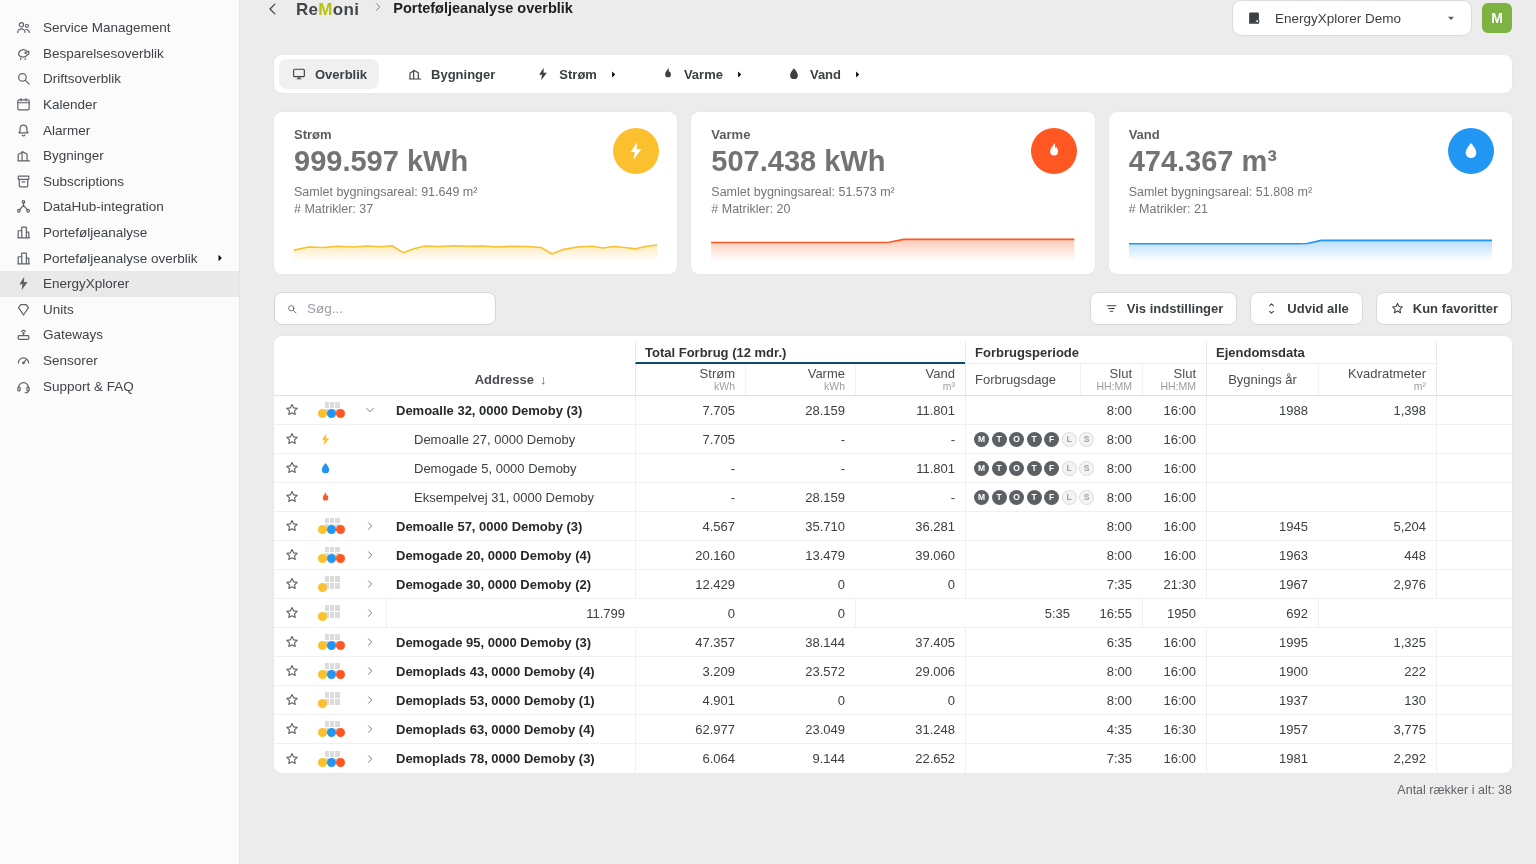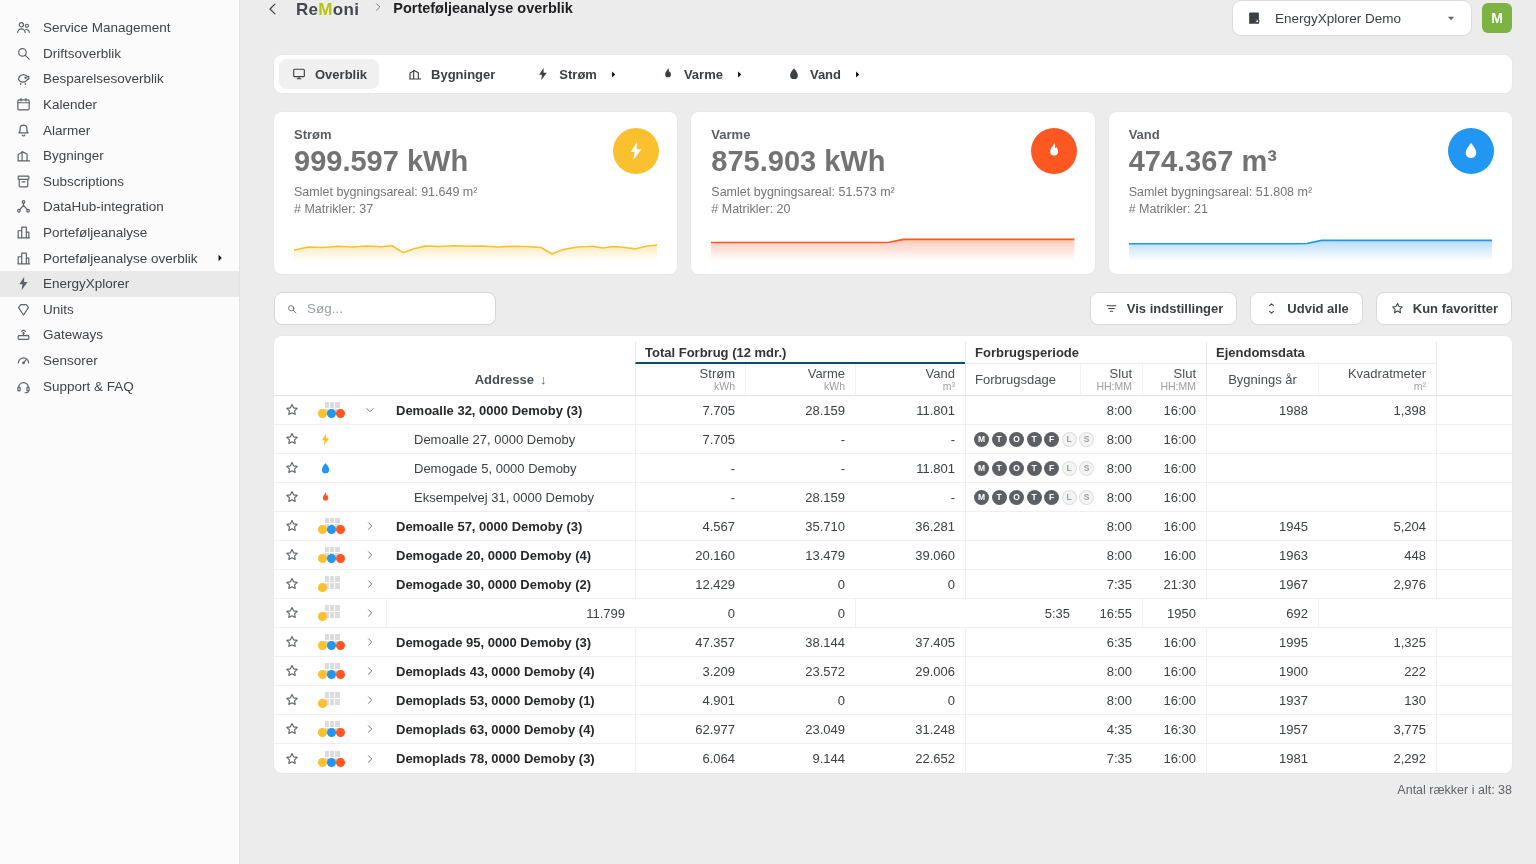--- a/index.html
+++ b/index.html
@@ -127,36 +127,36 @@
           <circle cx="16.8" cy="9.6" r="2.2"></circle>
           <path d="M15.2 14.9a4.3 4.3 0 0 1 5 4.1"></path>
         </svg>
       </span>
     <span class="lbl">Service Management</span>
 
   </div>
     <div class="side-item">
     <span class="icn">
         <svg viewBox="0 0 24 24">
-          <circle cx="10.5" cy="10.5" r="5.3"></circle>
-          <path d="M14.6 14.6L20 20"></path>
-        </svg>
-      </span>
-    <span class="lbl">Driftsoverblik</span>
-
-  </div>
-    <div class="side-item">
-    <span class="icn">
-        <svg viewBox="0 0 24 24">
           <path d="M5 13.5c0-3.9 3.1-7 7-7 2.5 0 4.7 1.3 6 3.2l1.5-.7v3.8l-2 .5a7 7 0 0 1-12.5 0z"></path>
           <circle cx="15" cy="11" r=".9"></circle>
           <path d="M8 19v1.3M14.5 19v1.3"></path>
         </svg>
       </span>
     <span class="lbl">Besparelsesoverblik</span>
+
+  </div>
+    <div class="side-item">
+    <span class="icn">
+        <svg viewBox="0 0 24 24">
+          <circle cx="10.5" cy="10.5" r="5.3"></circle>
+          <path d="M14.6 14.6L20 20"></path>
+        </svg>
+      </span>
+    <span class="lbl">Driftsoverblik</span>
 
   </div>
     <div class="side-item">
     <span class="icn">
         <svg viewBox="0 0 24 24">
           <rect x="4" y="5.5" width="16" height="14" rx="1.8"></rect>
           <path d="M4 9.5h16M8.5 3.5v3.5M15.5 3.5v3.5"></path>
         </svg>
       </span>
     <span class="lbl">Kalender</span>
@@ -394,21 +394,21 @@
               <stop offset="0" stop-color="#FBC02D" stop-opacity="0.32"></stop>
               <stop offset="1" stop-color="#FBC02D" stop-opacity="0"></stop>
             </linearGradient>
           </defs>
           <polygon points="0.0,19.80 4.0,16.92 8.0,17.40 12.0,16.20 16.0,16.92 20.0,15.96 24.0,16.68 27.0,15.72 30.0,22.20 33.0,18.60 36.0,15.96 40.0,16.44 44.0,15.72 48.0,16.20 52.0,15.96 56.0,16.92 60.0,16.20 64.0,16.44 68.0,17.40 71.0,23.40 74.0,19.32 78.0,16.92 82.0,16.20 85.0,17.88 88.0,16.44 91.0,17.40 94.0,18.60 97.0,16.20 100.0,15.00 100,30 0,30" fill="url(#g0)"></polygon>
           <polyline points="0.0,19.80 4.0,16.92 8.0,17.40 12.0,16.20 16.0,16.92 20.0,15.96 24.0,16.68 27.0,15.72 30.0,22.20 33.0,18.60 36.0,15.96 40.0,16.44 44.0,15.72 48.0,16.20 52.0,15.96 56.0,16.92 60.0,16.20 64.0,16.44 68.0,17.40 71.0,23.40 74.0,19.32 78.0,16.92 82.0,16.20 85.0,17.88 88.0,16.44 91.0,17.40 94.0,18.60 97.0,16.20 100.0,15.00" fill="none" stroke="#FBC02D" stroke-width="1.6" vector-effect="non-scaling-stroke" stroke-linejoin="round"></polyline>
         </svg>
   </div>
       <div class="card">
     <div class="card-title">Varme</div>
-    <div class="card-value">875.903 kWh</div>
+    <div class="card-value">507.438 kWh</div>
     <div class="card-sub s1">Samlet bygningsareal: 51.573 m²</div>
     <div class="card-sub s2"># Matrikler: 20</div>
     <div class="card-icon" style="background: rgb(255, 87, 34);">
           <span class="icn">
             <svg viewBox="0 0 24 24">
               <path class="f" d="M12.1 2.8c.7 2.8-4.3 5.4-4.3 9.8a4.3 4.3 0 0 0 8.6 0c0-1.9-.8-3.4-1.9-4.9-.4 1-1.3 1.6-1.3 1.6.5-2.4-.1-4.6-1.1-6.5z"></path>
             </svg>
           </span>
         </div>
     <svg class="spark" viewBox="0 0 100 30" preserveAspectRatio="none">

